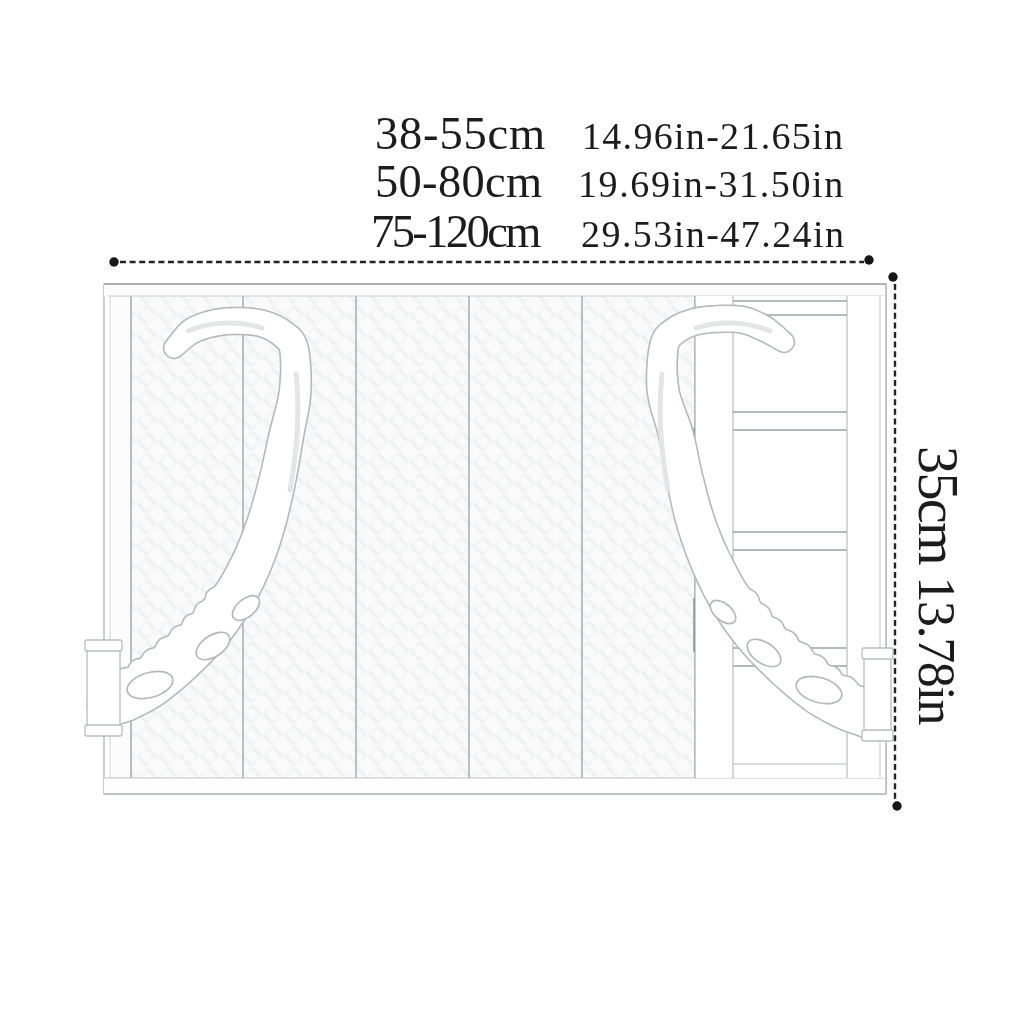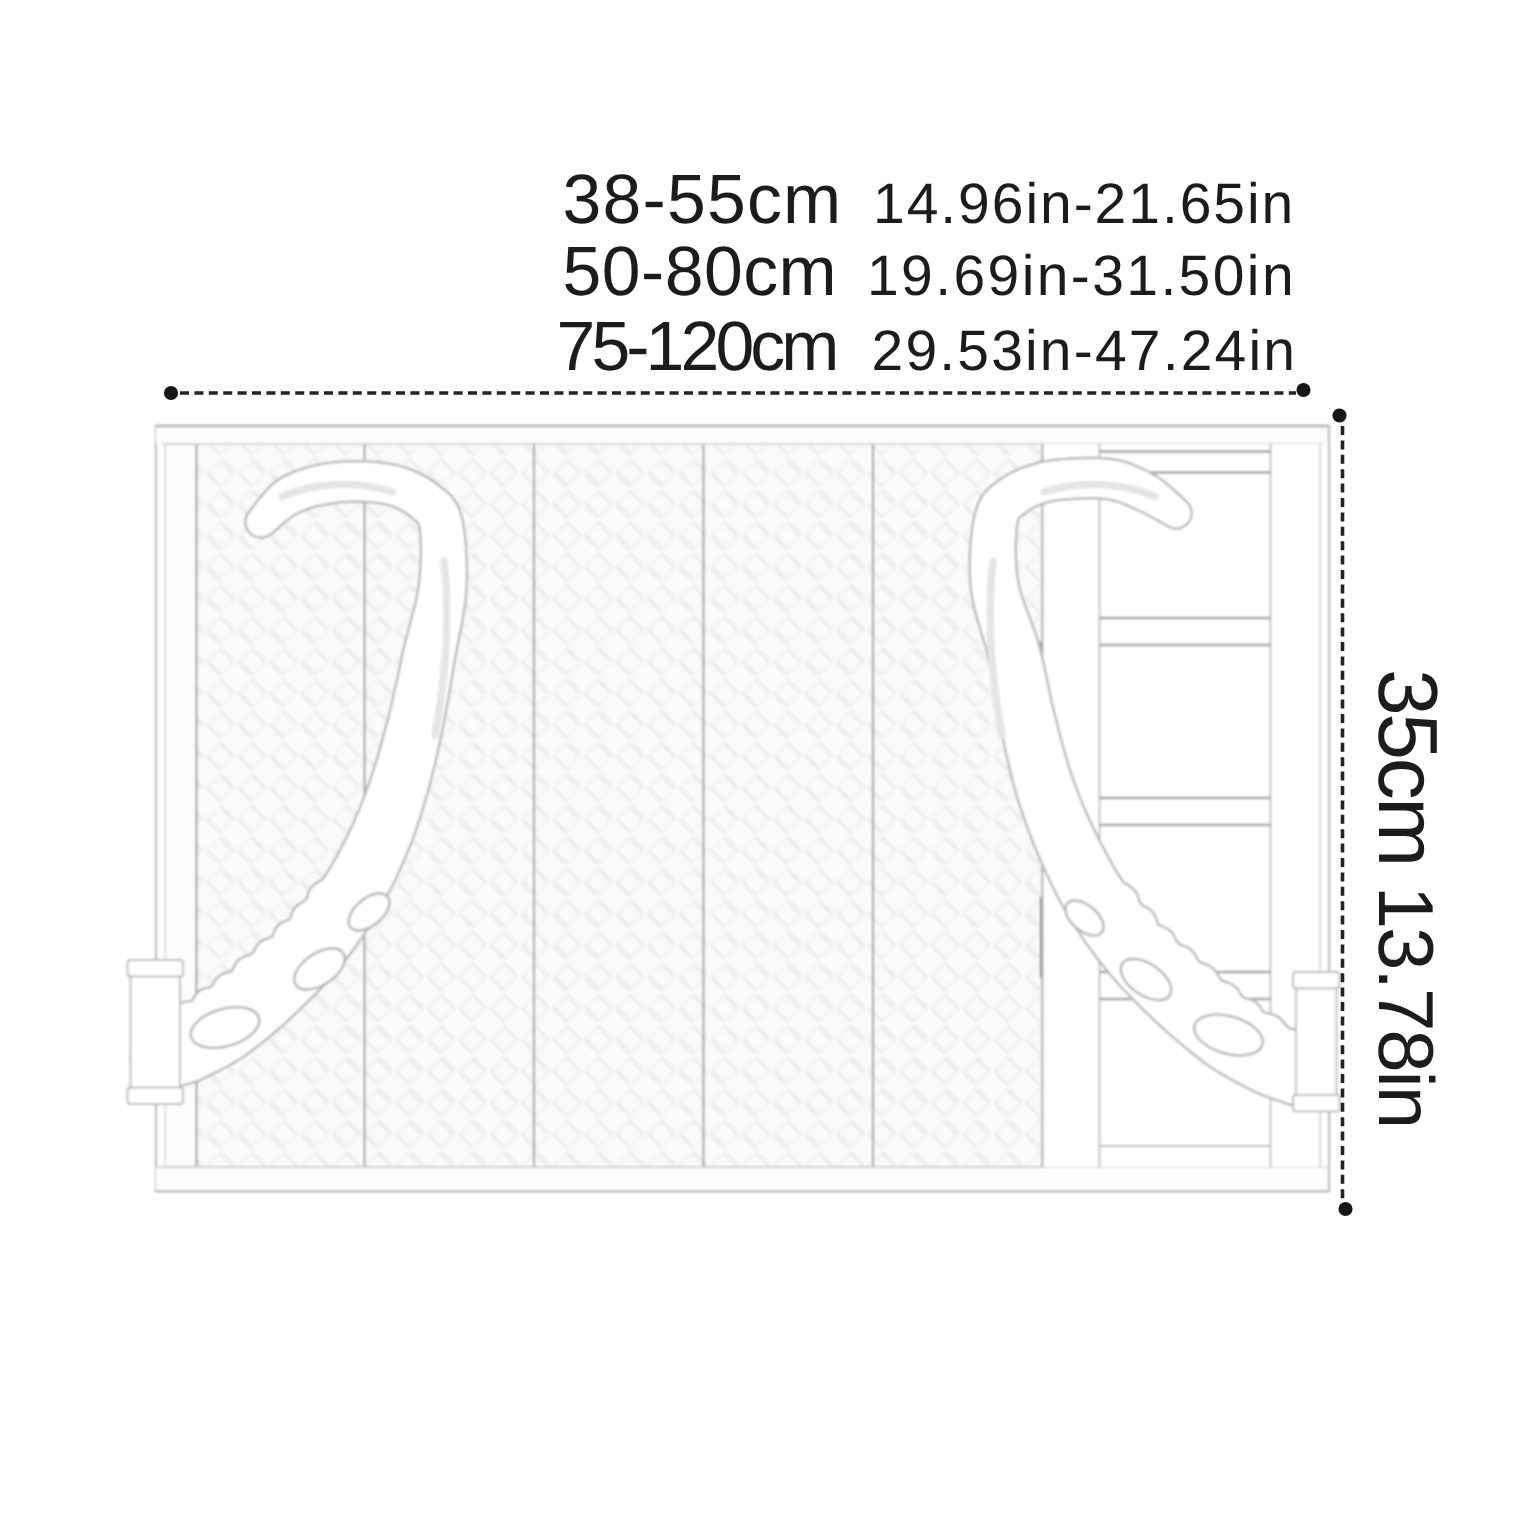--- a/index.html
+++ b/index.html
@@ -1,17 +1,17 @@
 <!DOCTYPE html>
 <html><head>
 <meta charset="utf-8">
 <style>
   html,body{margin:0;padding:0;background:#ffffff;}
   .page{position:relative;width:1010px;height:1010px;background:#ffffff;overflow:hidden;
-        font-family:Liberation Sans, sans-serif;text-align:right;}
+        font-family:Liberation Serif, serif;text-align:right;}
   svg{position:absolute;left:0;top:0;}
 </style>
 </head>
 <body>
 <div class="page">
 <svg width="1010" height="1010" viewBox="0 0 1010 1010">
   <defs>
     <pattern id="quilt" width="21" height="21" patternUnits="userSpaceOnUse">
       <rect width="21" height="21" fill="#fafafa"></rect>
       <path d="M-2,10.5 Q3.5,15.5 10.5,23 M10.5,-2 Q16.5,5.5 23,10.5" stroke="#e6e9eb" stroke-width="2" fill="none"></path>

